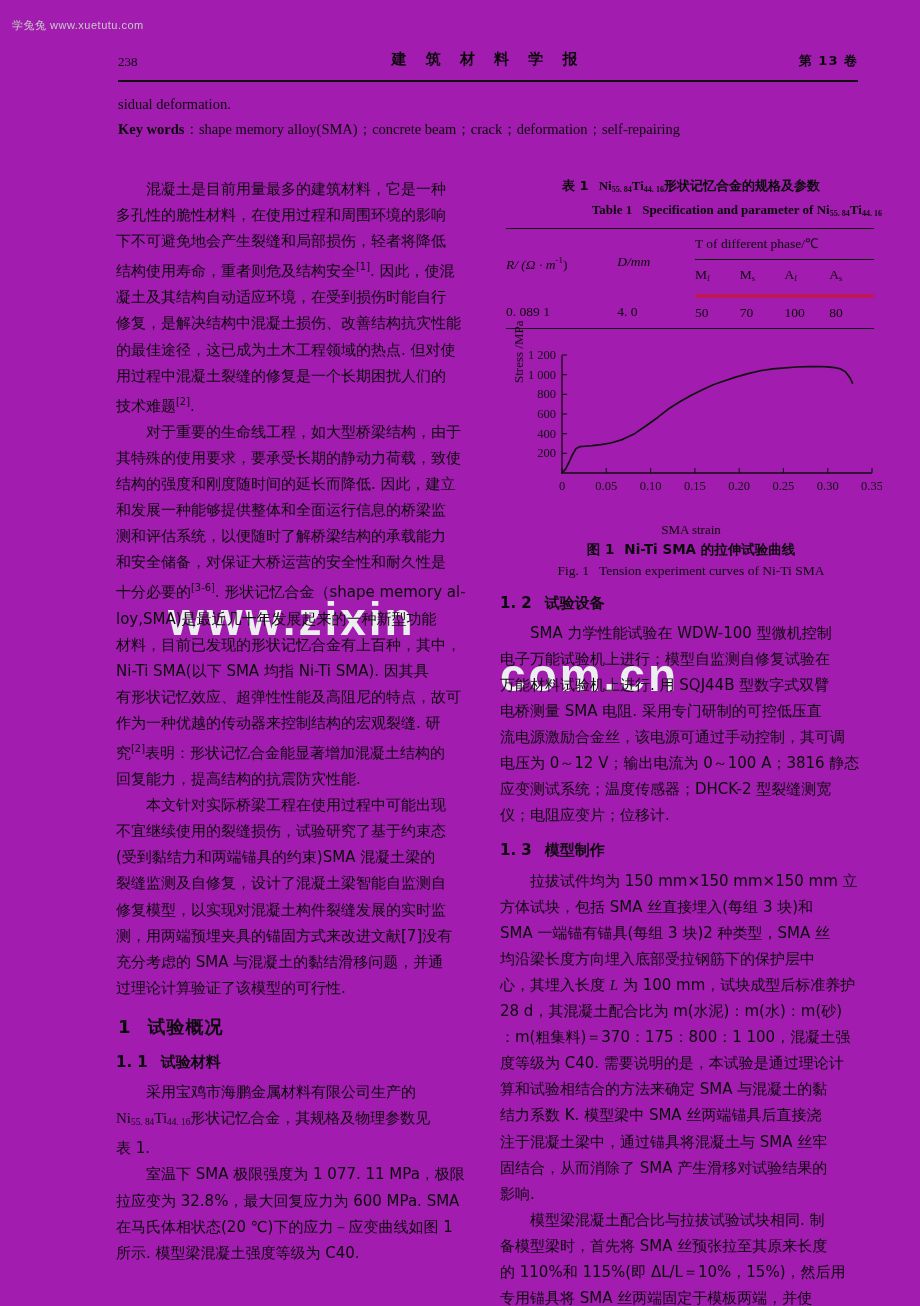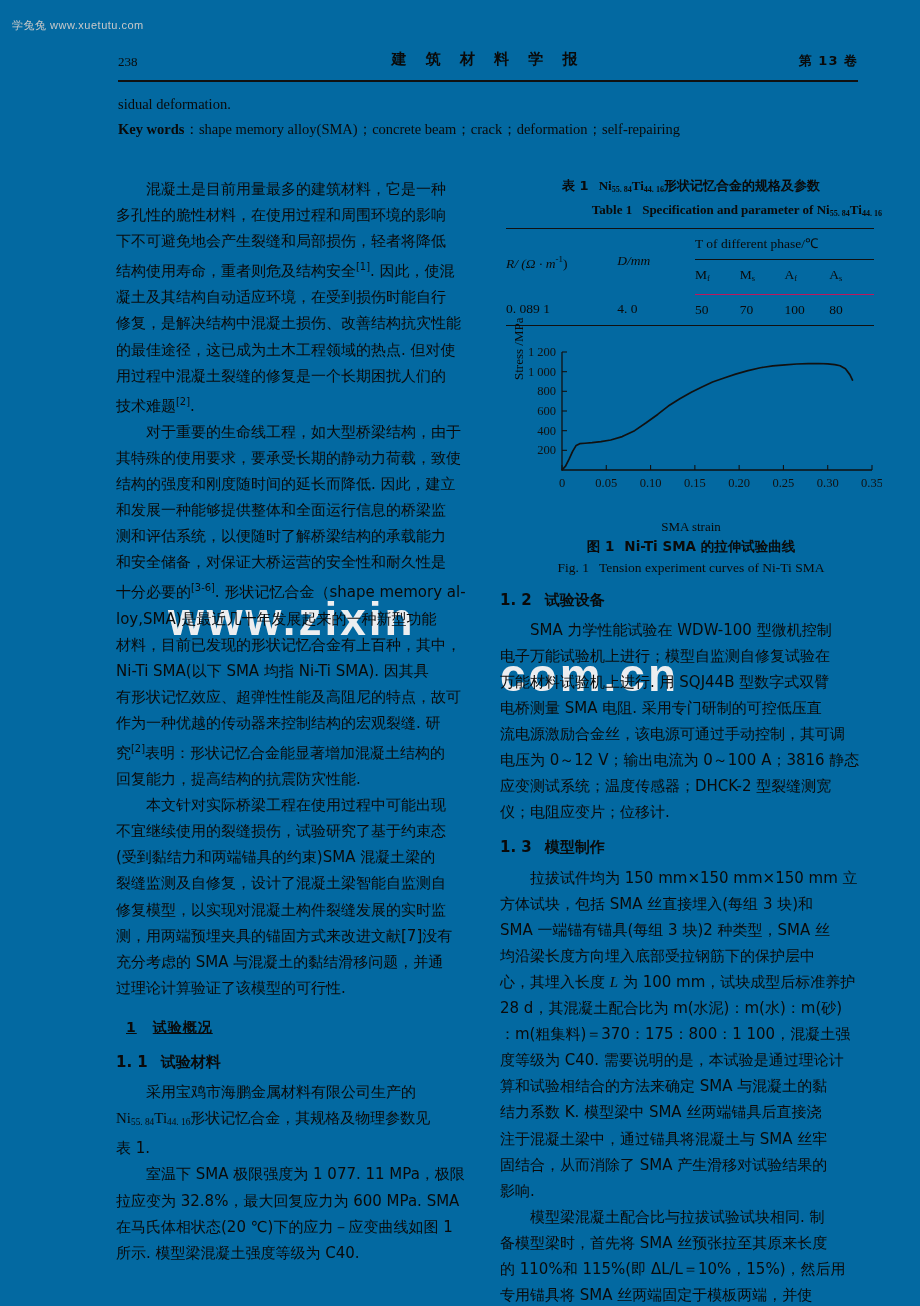--- a/index.html
+++ b/index.html
@@ -8,21 +8,21 @@
     background: #ffffff;
   }
   body {
     font-family: "Liberation Serif", "DejaVu Serif", serif;
     color: #0a0a0a;
   }
   #page {
     position: relative;
     width: 920px;
     height: 1306px;
-    background: #0369a1;
+    background: #a21caf;
     overflow: hidden;
   }
 
   
   .wm-corner {
     position: absolute;
     top: 18px;
     left: 12px;
     font-size: 11px;
     color: #c9c9c9;
@@ -112,24 +112,23 @@
     letter-spacing: 0;
   }
   .indent { padding-left: 2.0em; }
 
   .cn { font-family: "DejaVu Sans", "Liberation Sans", sans-serif; }
   .en { font-family: "Liberation Serif", serif; }
 
   .h1 {
     font-family: "DejaVu Sans", sans-serif;
     font-weight: bold;
-    font-size: 14px;
-    margin: 13px 0 9px 10px;
+    font-size: 18px;
+    margin: 13px 0 9px 2px;
     letter-spacing: 1px;
-    text-decoration: underline;
   }
   .h1 .num { margin-right: 16px; }
   .h2 {
     font-family: "DejaVu Sans", sans-serif;
     font-weight: bold;
     font-size: 15px;
     margin: 9px 0 4px 0;
   }
   .h2 .num { margin-right: 13px; }
   sup { font-size: 0.66em; vertical-align: super; }
@@ -160,21 +159,21 @@
   table.spec {
     border-collapse: collapse;
     width: 368px;
     margin: 4px 0 0 6px;
     font-size: 13.5px;
     font-family: "Liberation Serif", serif;
   }
   table.spec td, table.spec th { font-weight: normal; padding: 2px 0; }
   .rule-top td    { border-top: 1.6px solid #111; }
   .rule-bottom td { border-bottom: 1.6px solid #111; }
-  .rule-thin td   { border-bottom: 1px solid #be185d; }
+  .rule-thin td   { border-bottom: 4px solid #be185d; }
   .span-rule { border-bottom: 1px solid #111 !important; }
   .tall { height: 30px; }
 
   
   .figure { margin: 14px 0 0 0; position: relative; height: 196px; }
   .fig-cap-cn {
     text-align: center;
     font-family: "DejaVu Sans", sans-serif;
     font-weight: bold;
     font-size: 13.5px;

